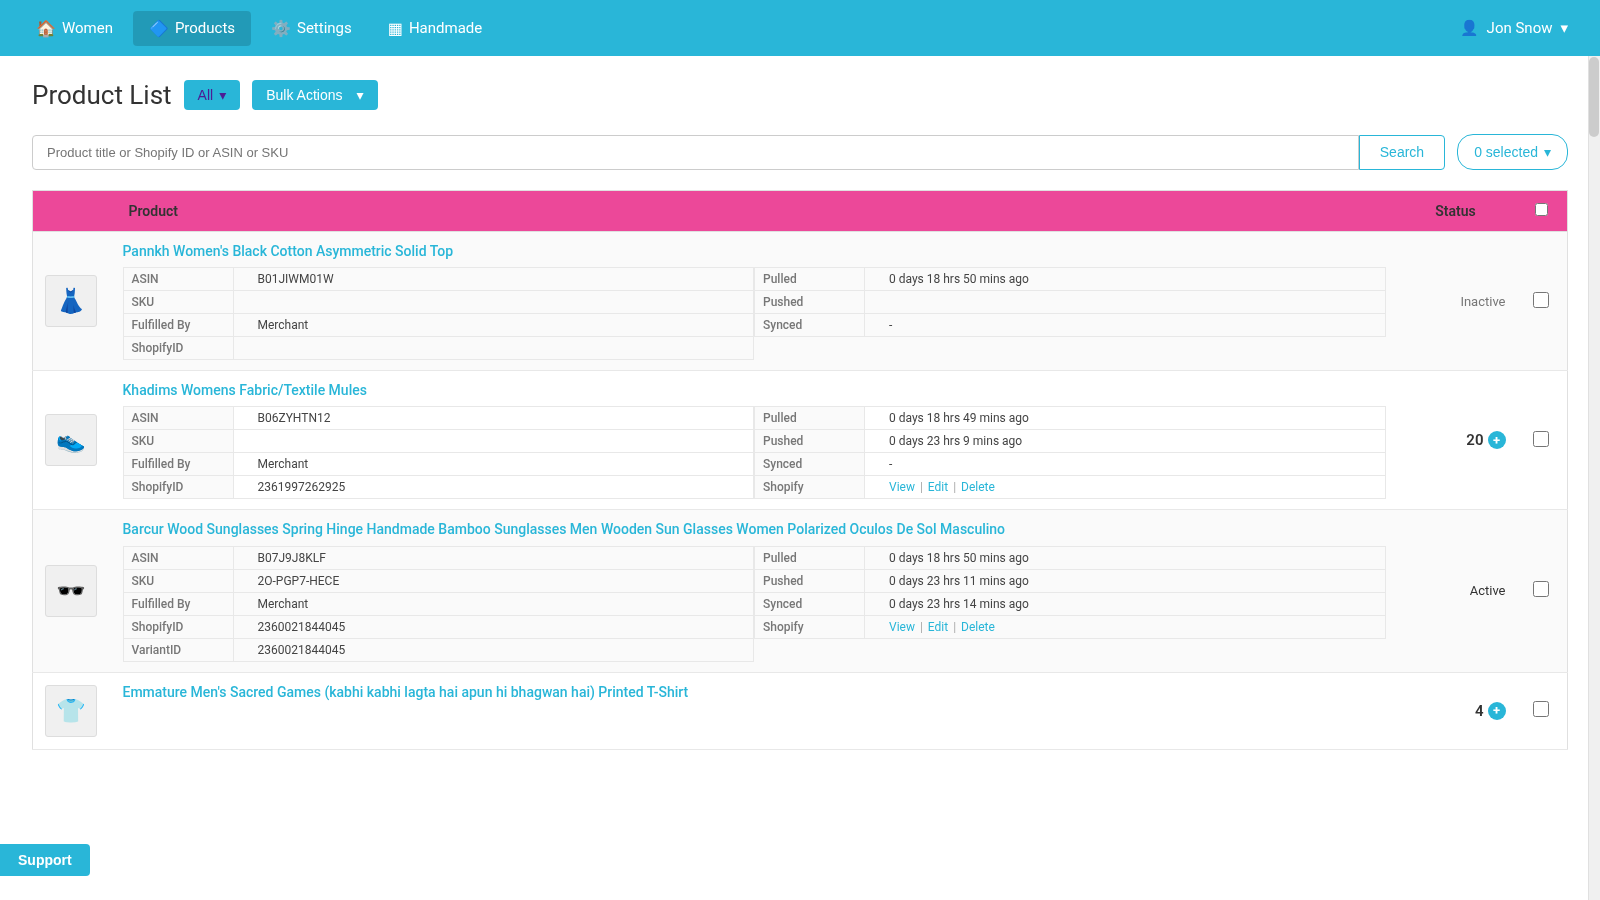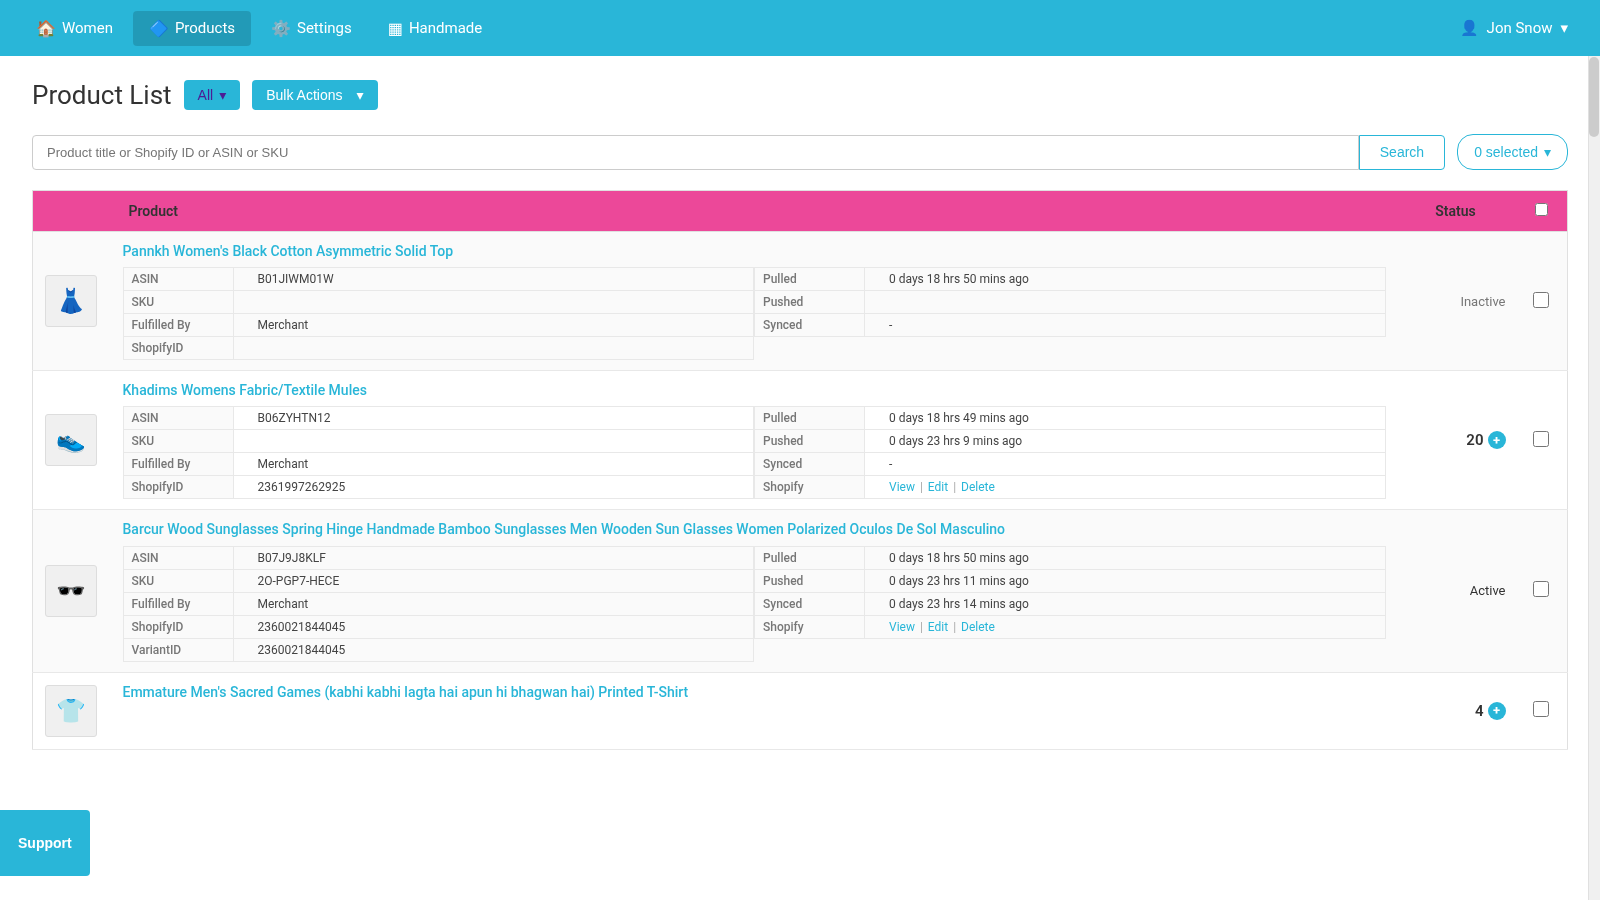--- a/index.html
+++ b/index.html
@@ -114,21 +114,21 @@
       cursor: pointer;
     }
 
     .cell-checkbox { vertical-align: middle; text-align: center; width: 52px; padding: 10px; }
     .cell-checkbox input[type=checkbox] { width: 16px; height: 16px; cursor: pointer; }
 
     
     .support-btn {
       position: fixed; bottom: 24px; left: 0;
       background: #29b6d8; color: #fff; font-size: 14px; font-weight: 600;
-      padding: 25px 18px; border-radius: 0 4px 4px 0; cursor: pointer;
+      padding: 8px 18px; border-radius: 0 4px 4px 0; cursor: pointer;
       border: none; z-index: 100;
     }
 
     
     .scrollbar-area {
       position: fixed; right: 0; top: 56px; bottom: 0; width: 12px;
       background: #f0f0f0; border-left: 1px solid #e0e0e0;
     }
     .scrollbar-thumb {
       position: absolute; top: 0; right: 0; width: 10px;

